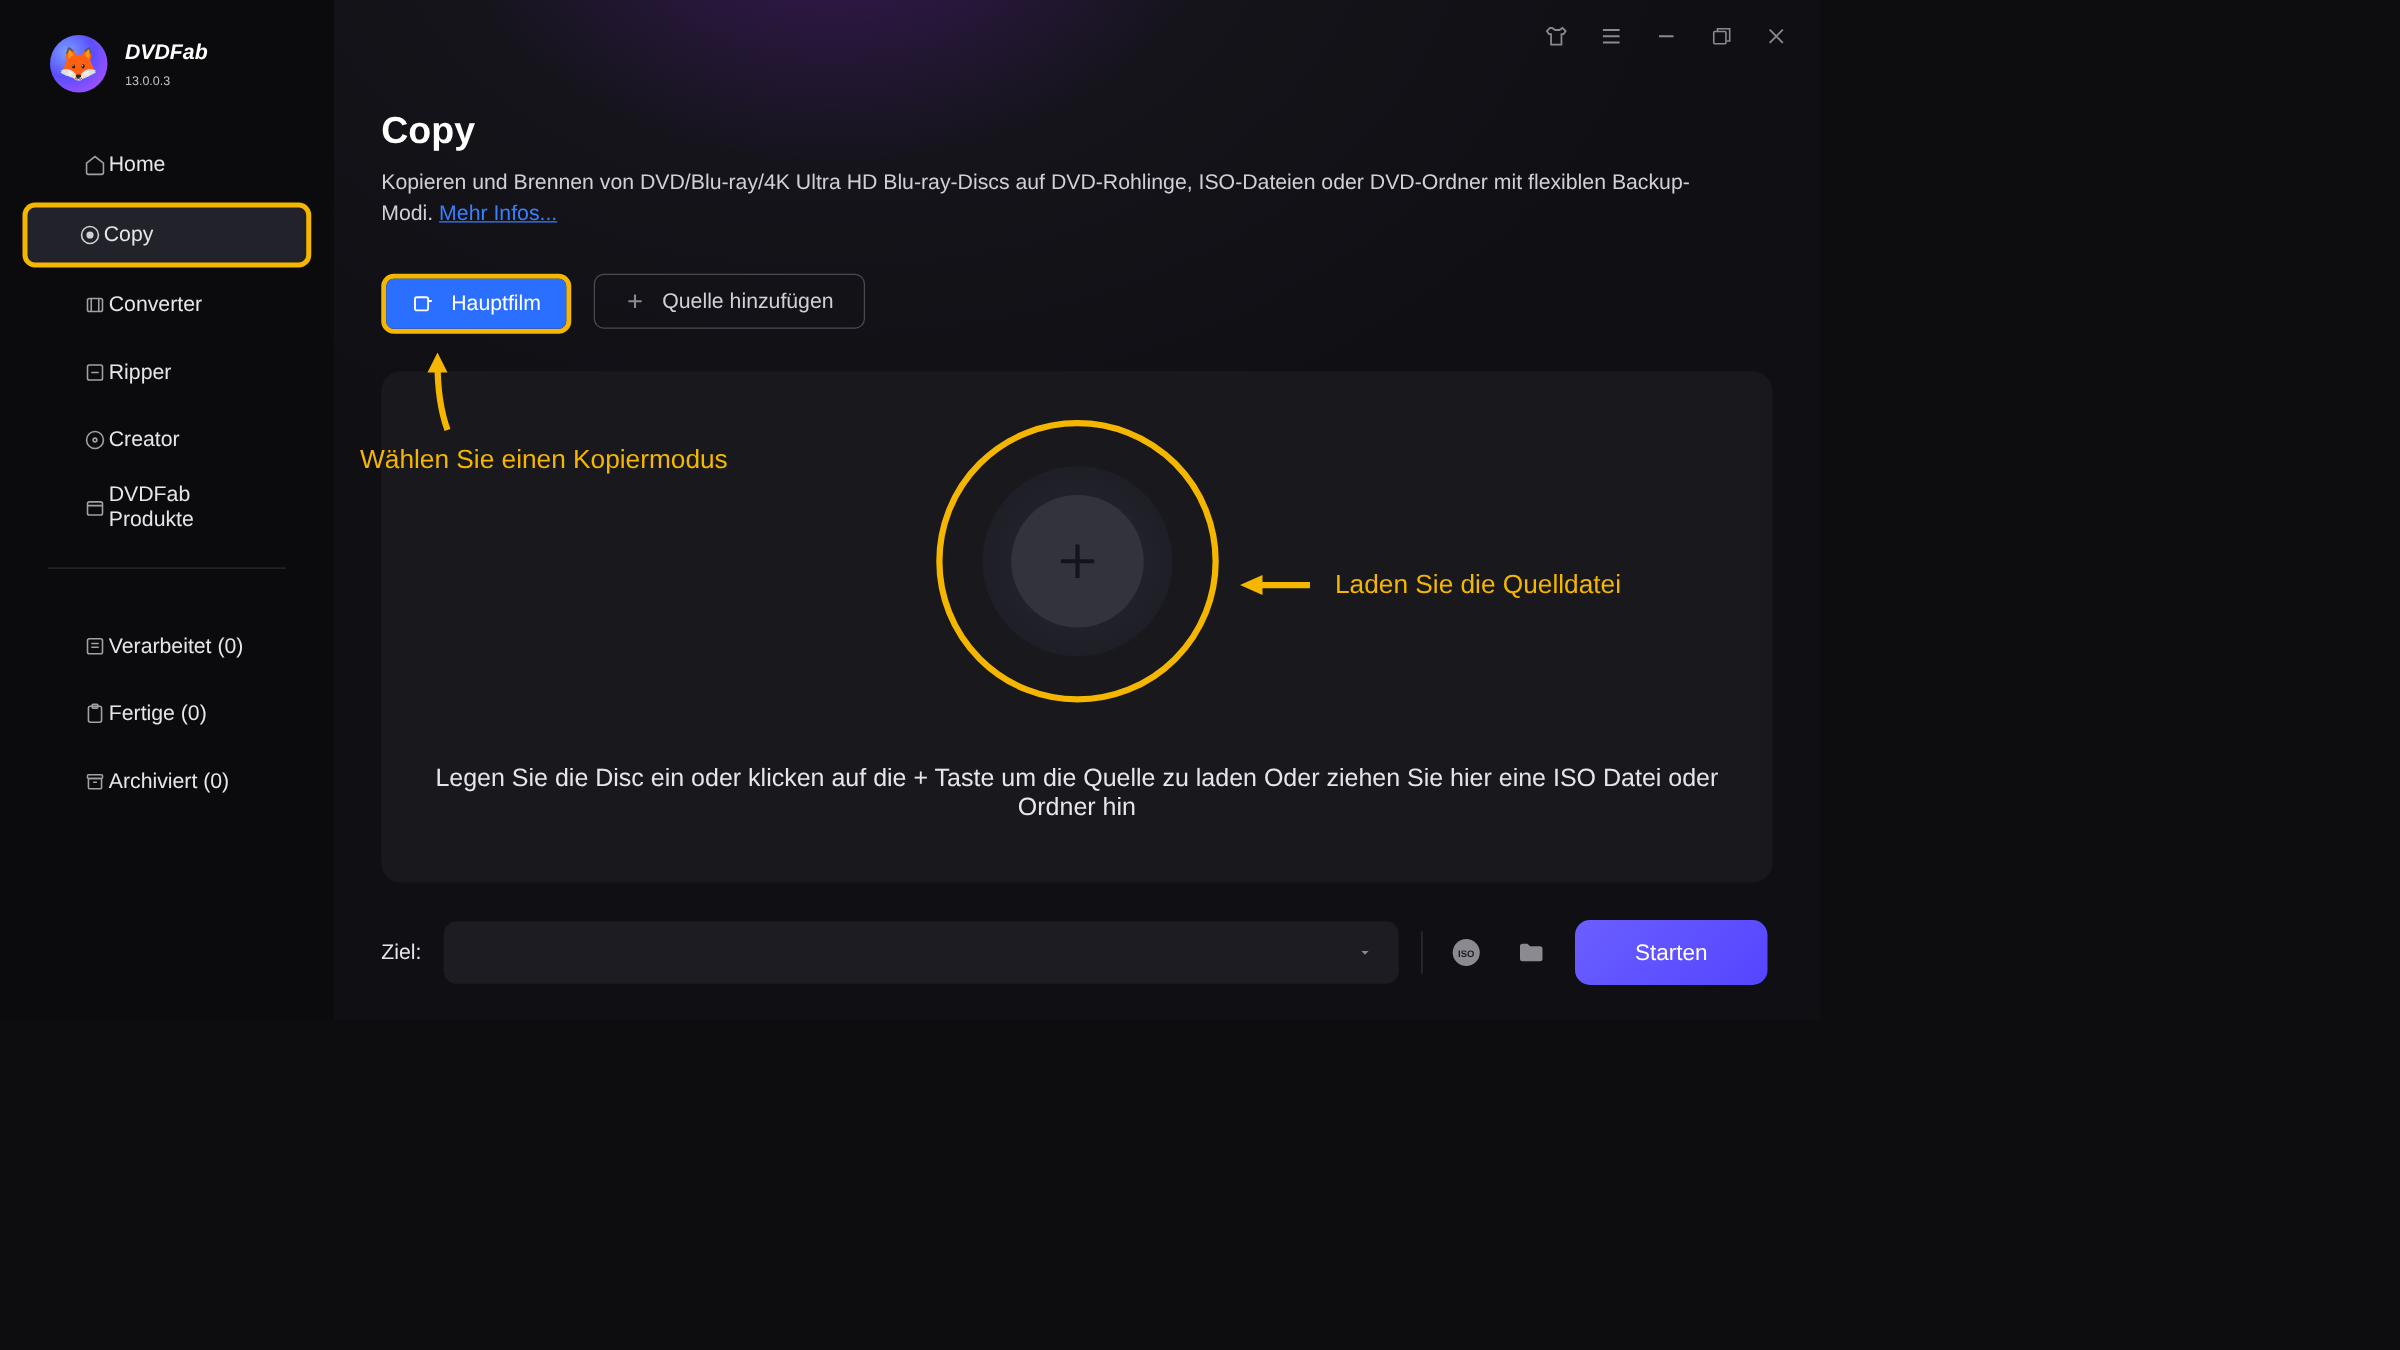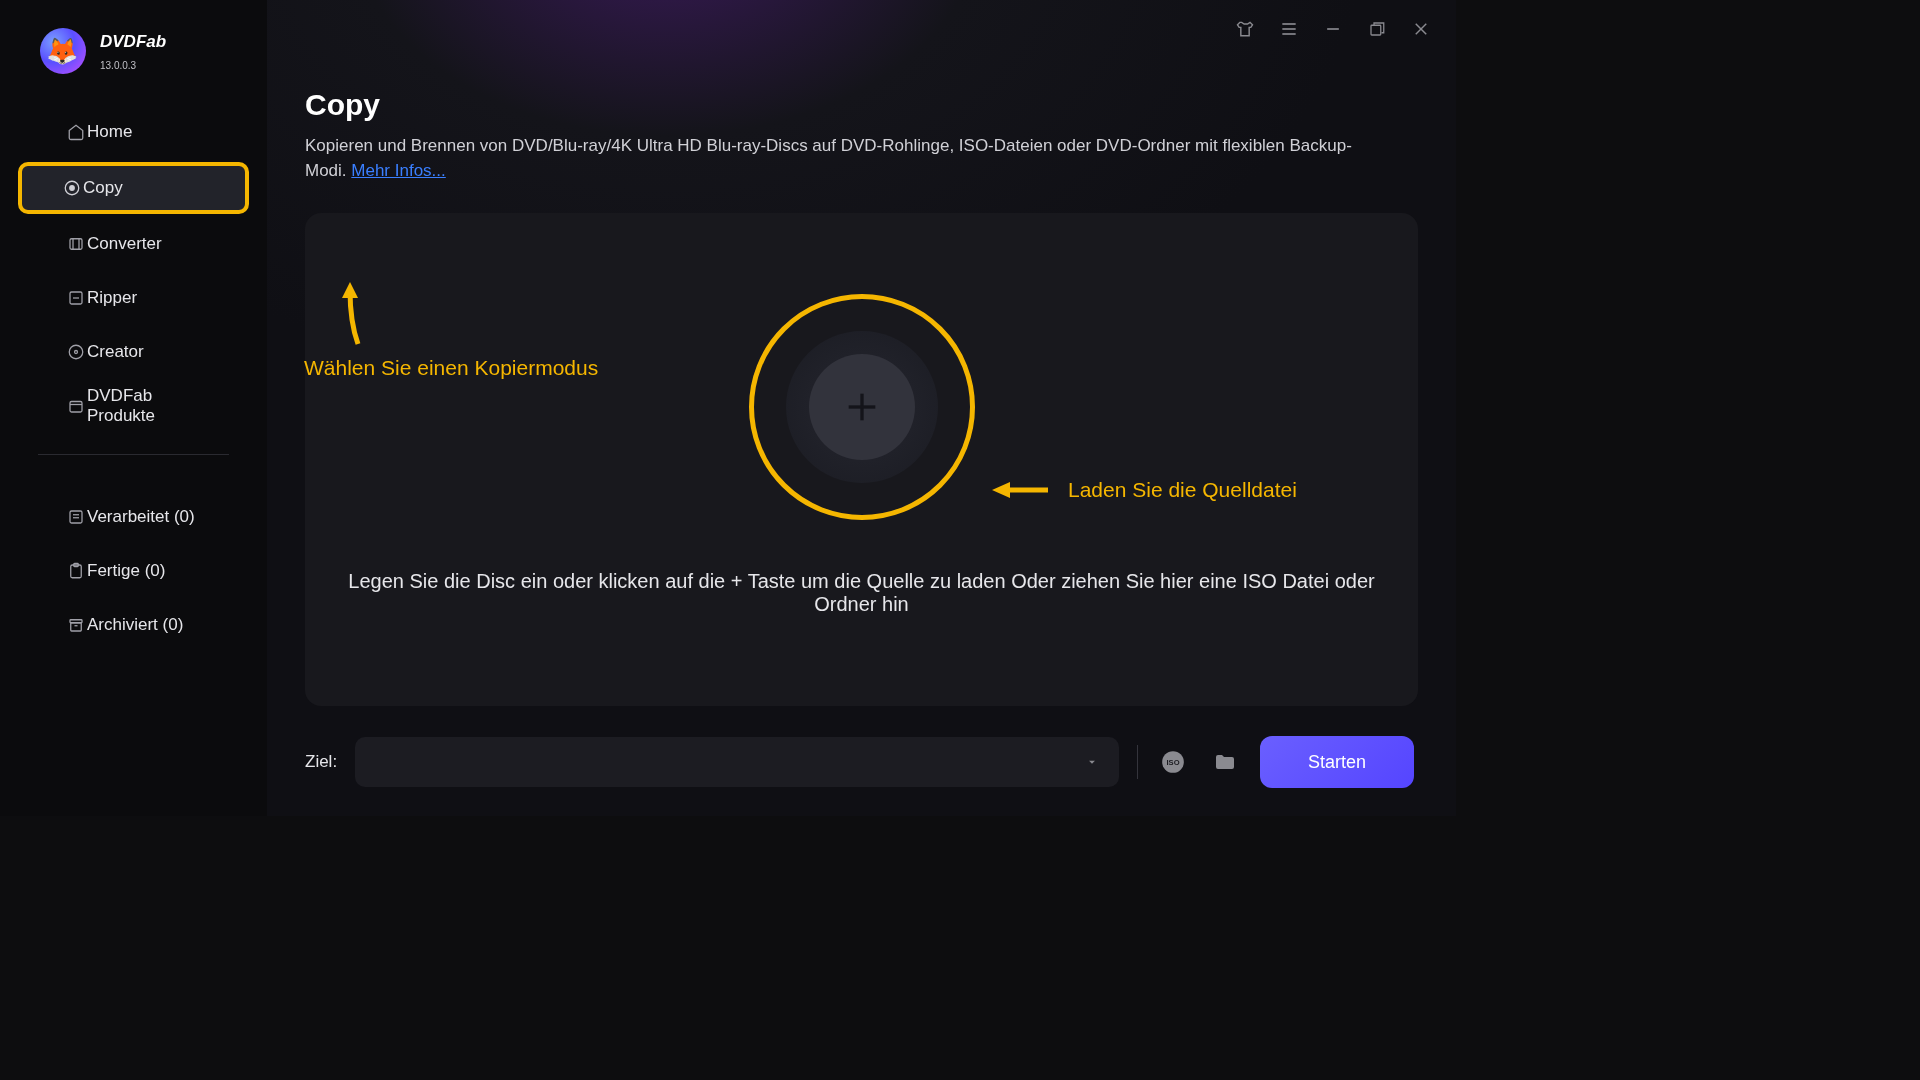--- a/index.html
+++ b/index.html
@@ -149,22 +149,22 @@
   font-size: 48px;
   cursor: pointer;
 }
 .drop-text { font-size: 20px; color: #e6e6ea; text-align: center; }
 .annot {
   position: absolute;
   color: #f5b600;
   font-size: 21px;
   font-weight: 500;
 }
-.annot-mode { left: 304px; top: 356px; }
-.annot-load { left: 992px; top: 476px; display: flex; align-items: center; gap: 20px; }
+.annot-mode { left: 288px; top: 356px; }
+.annot-load { left: 992px; top: 454px; display: flex; align-items: center; gap: 20px; }
 .arrow-mode { position: absolute; left: 330px; top: 282px; }
 .footer {
   display: flex;
   align-items: center;
   gap: 18px;
   margin-top: 30px;
   padding-right: 4px;
 }
 .footer-label { font-size: 17px; color: #e6e6ea; }
 .dest-select {
@@ -332,20 +332,42 @@
     </div>
   </div>
 </div>
 
 <div class="main">
   <h1 class="page-title">Copy</h1>
   <p class="page-desc">
     <span>Kopieren und Brennen von DVD/Blu-ray/4K Ultra HD Blu-ray-Discs auf DVD-Rohlinge, ISO-Dateien oder DVD-Ordner mit flexiblen Backup-Modi. </span><a href="#">Mehr Infos...</a>
   </p>
 
+  <div class="action-row">
+    <div class="mode-btn-wrap">
+      <button class="mode-btn">
+        <span>
+            <svg width="18" height="18" viewBox="0 0 24 24" fill="none" stroke="#fff" stroke-width="2">
+              <rect x="4" y="5" width="14" height="14" rx="2"></rect>
+              <path d="M18 9l4 0"></path>
+            </svg>
+          </span>
+        <span>Hauptfilm</span>
+      </button>
+    </div>
+    <button class="add-btn">
+      <span>
+          <svg width="16" height="16" viewBox="0 0 24 24" fill="none" stroke="#8a8a90" stroke-width="2.5">
+            <line x1="12" y1="4" x2="12" y2="20"></line>
+            <line x1="4" y1="12" x2="20" y2="12"></line>
+          </svg>
+        </span>
+      <span>Quelle hinzufügen</span>
+    </button>
+  </div>
 
   <div class="drop-area">
     <div class="add-circle-ring">
       <div class="add-circle-outer">
         <div class="add-circle-inner">
           <svg width="40" height="40" viewBox="0 0 24 24" fill="none" stroke="#14141a" stroke-width="2">
               <line x1="12" y1="4" x2="12" y2="20"></line>
               <line x1="4" y1="12" x2="20" y2="12"></line>
             </svg>
         </div>

